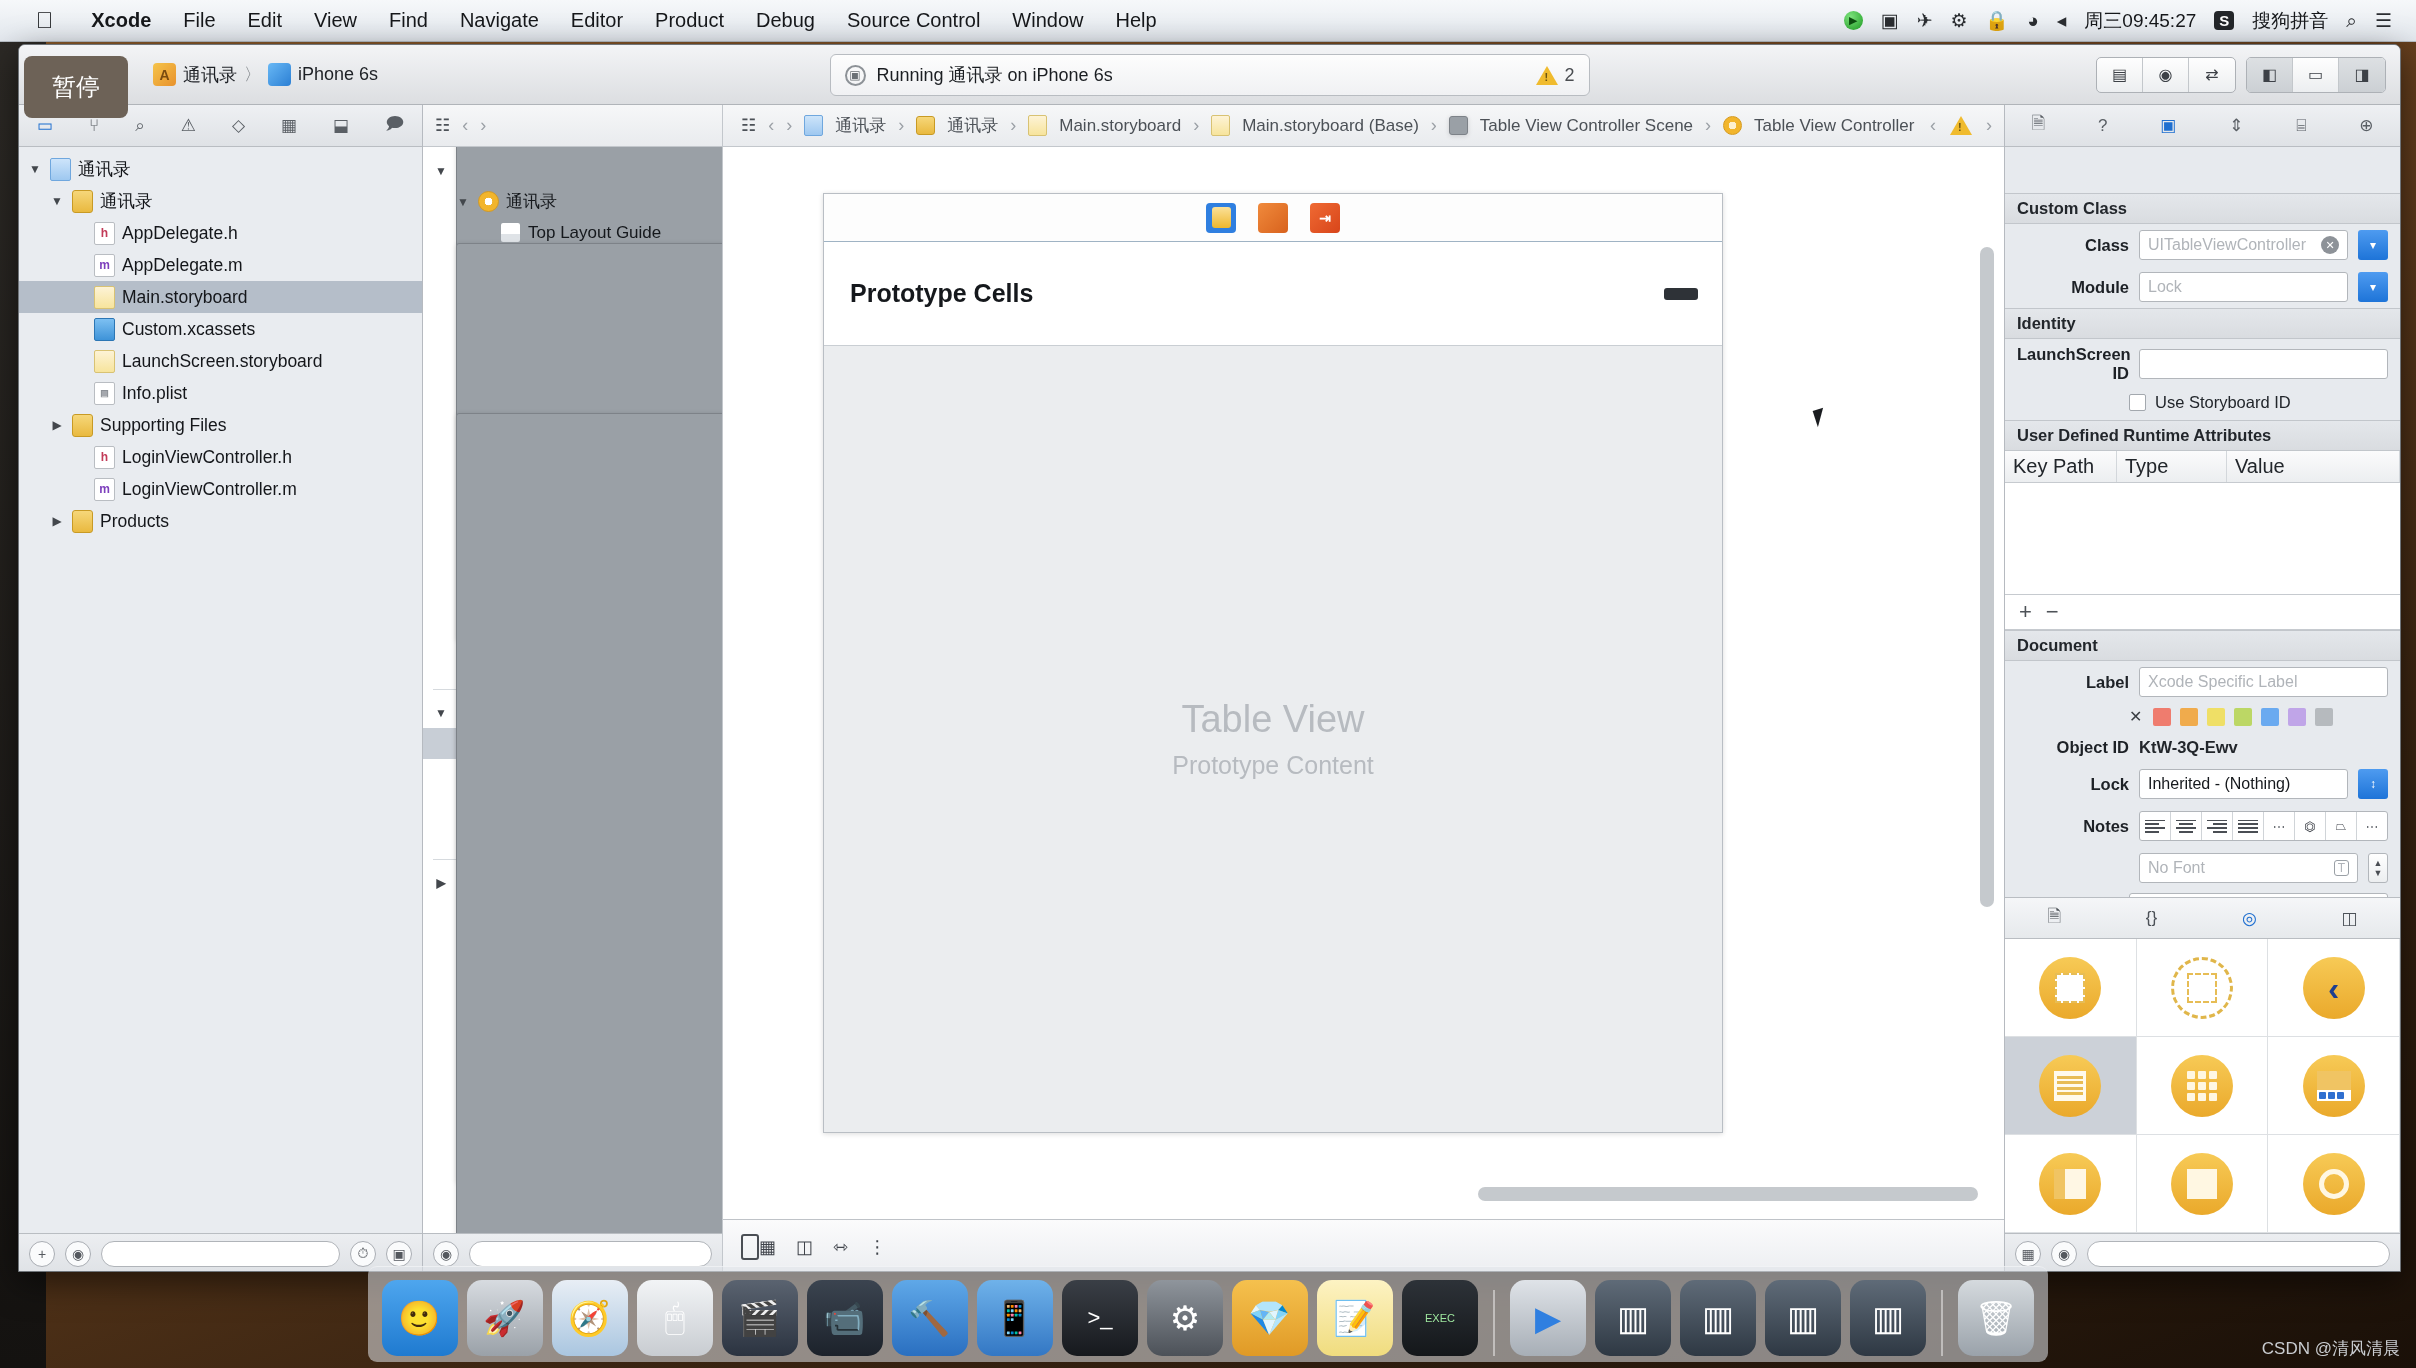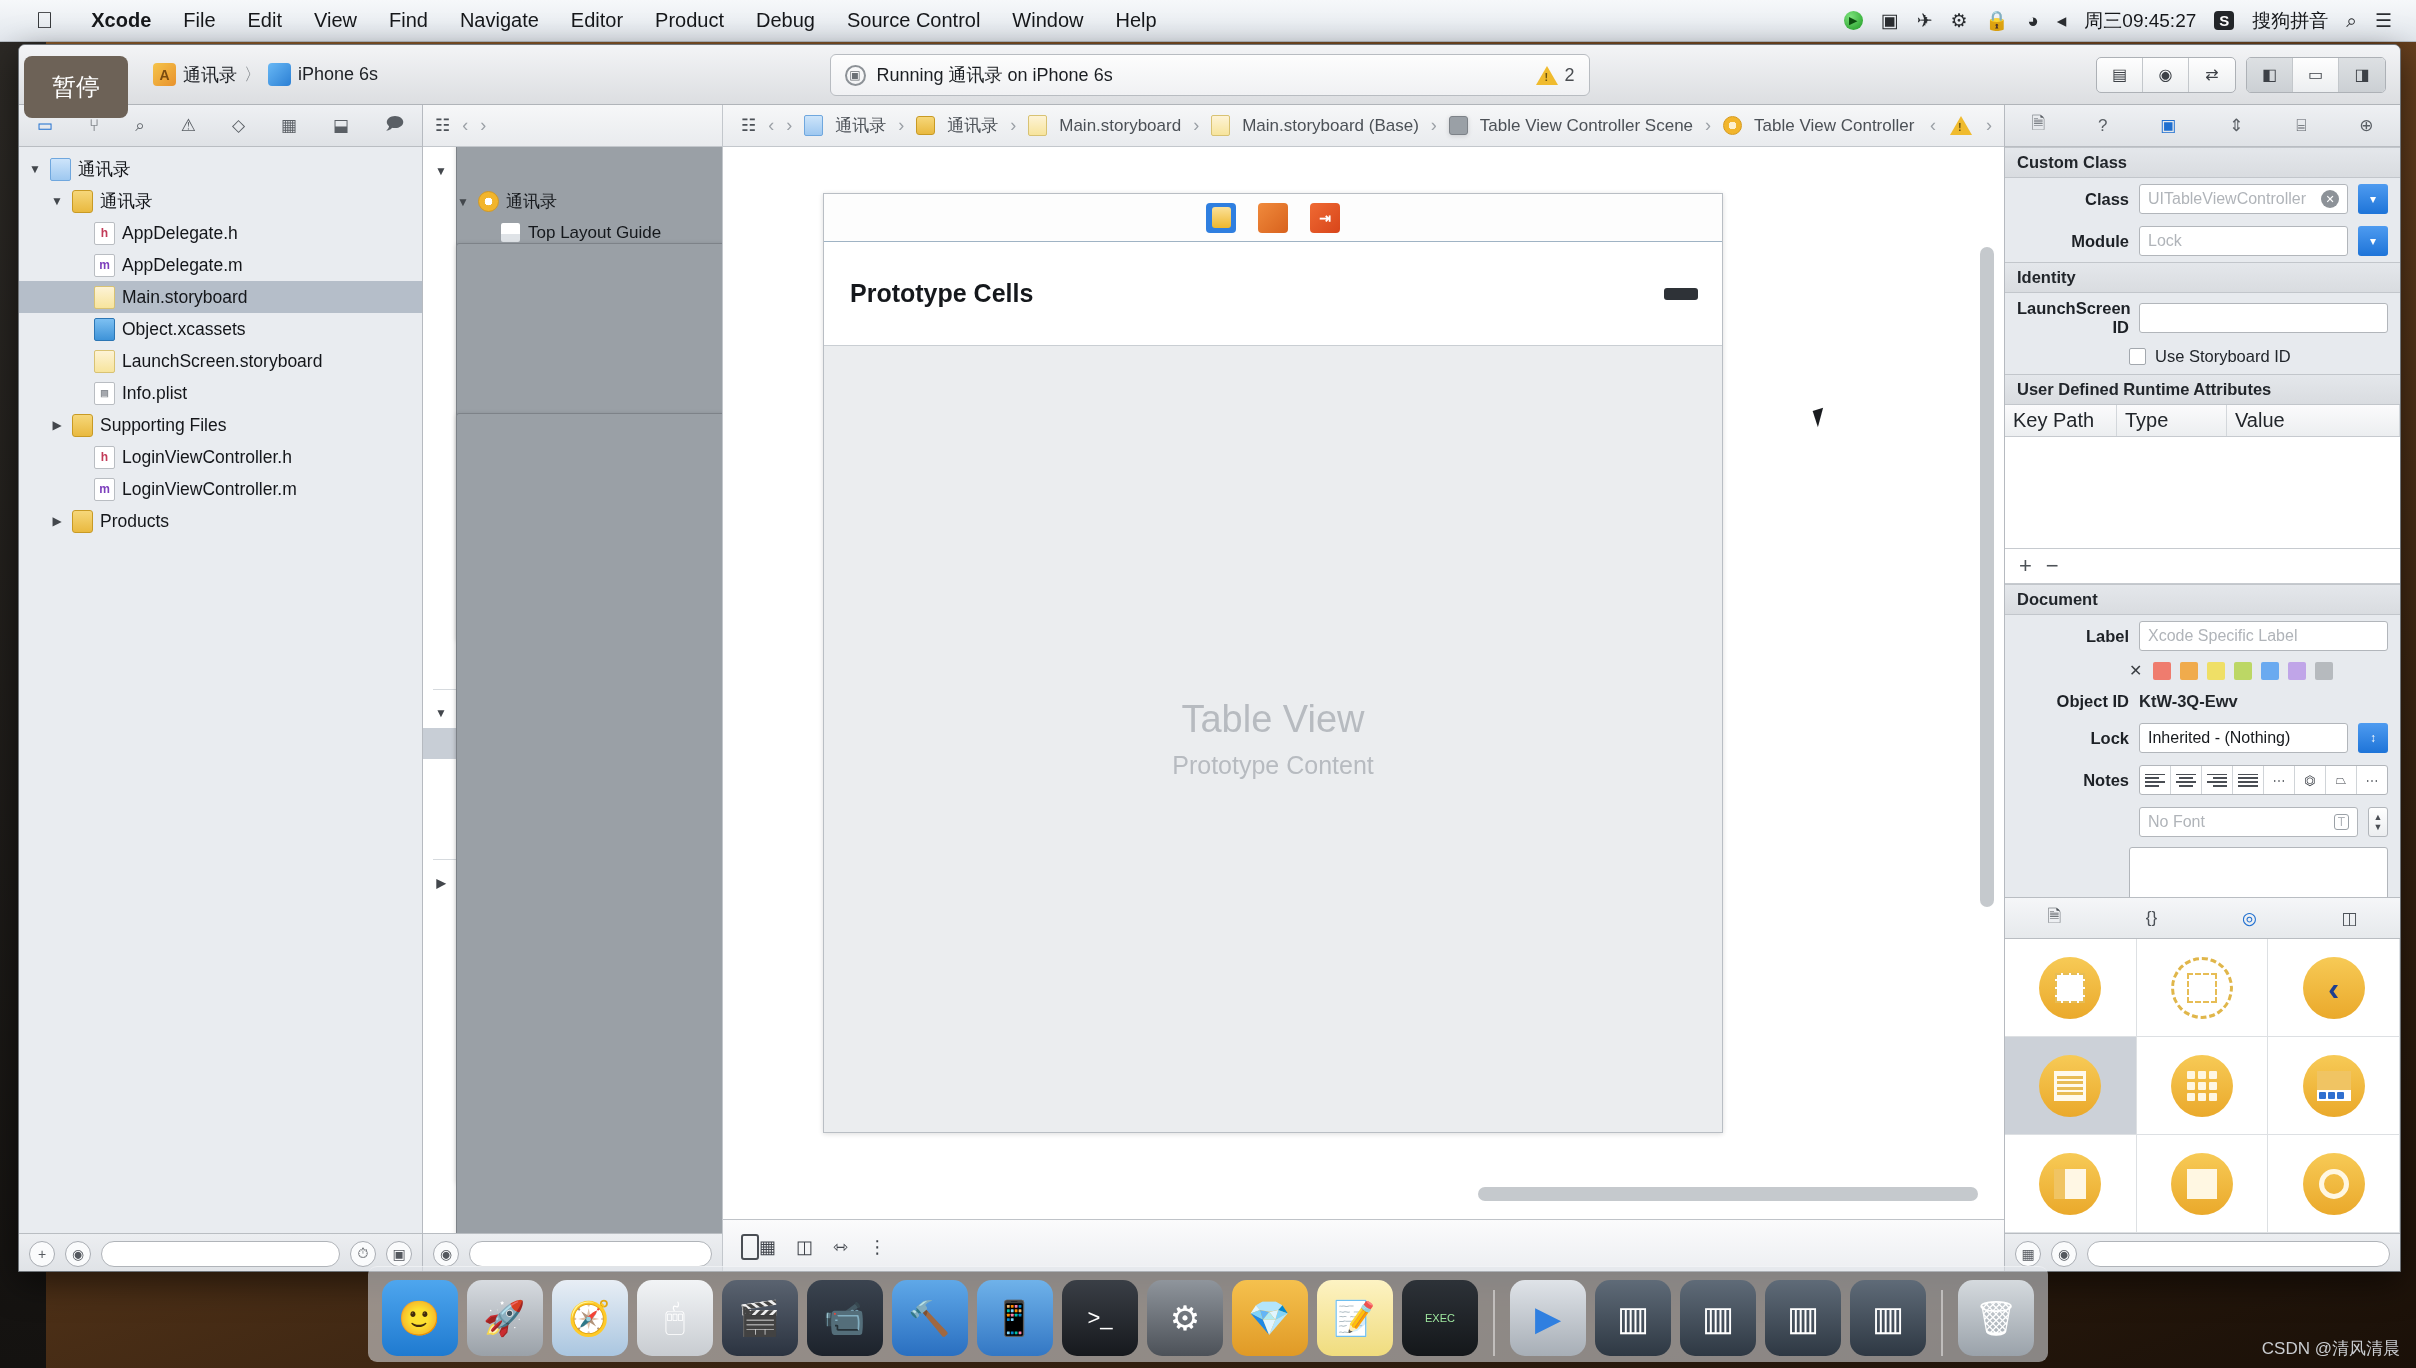--- a/index.html
+++ b/index.html
@@ -238,21 +238,21 @@
   .cb-right { display: flex; align-items: center; gap: 20px; color: #3f434a; }
   .dev-icon { width: 18px; height: 26px; border: 2px solid #4a4e54; border-radius: 3px; }
 
   
   .insp-tabs {
     height: 42px; display: flex; align-items: center; justify-content: space-around;
     background: linear-gradient(180deg,#eef0f3,#dfe2e6); border-bottom: 1px solid #b9bdc2;
     color: #5a5f65; font-size: 17px;
   }
   .insp-tabs .t.on { color: #1f6fd0; }
-  .insp-scroll { flex: 1; overflow: hidden; }
+  .insp-scroll { flex: 1; overflow: hidden; margin-top: 46px; }
   .sec-head {
     background: linear-gradient(180deg,#e4e7eb,#d9dce0); border-top: 1px solid #c2c6cb; border-bottom: 1px solid #c2c6cb;
     padding: 5px 12px; font-size: 16.5px; font-weight: bold; color: #22262b;
   }
   .frow { display: flex; align-items: center; gap: 10px; padding: 6px 12px; font-size: 16.5px; color: #22262b; }
   .flabel { width: 112px; text-align: right; flex: none; color: #1d2126; font-weight: bold; }
   .fld {
     flex: 1; height: 30px; background: #fff; border: 1px solid #b2b6bb; border-radius: 3px;
     display: flex; align-items: center; padding: 0 8px; font-size: 16px; color: #15181c;
   }
@@ -467,21 +467,21 @@
             <span>AppDelegate.m</span>
           </div>
           <div class="row indent2 sel">
             <span class="tw none"></span>
             <span class="fi story"></span>
             <span>Main.storyboard</span>
           </div>
           <div class="row indent2">
             <span class="tw none"></span>
             <span class="fi xca"></span>
-            <span>Object.xcassets</span>
+            <span>Custom.xcassets</span>
           </div>
           <div class="row indent2">
             <span class="tw none"></span>
             <span class="fi story"></span>
             <span>LaunchScreen.storyboard</span>
           </div>
           <div class="row indent2">
             <span class="tw none"></span>
             <span class="fi plist">▤</span>
             <span>Info.plist</span>

